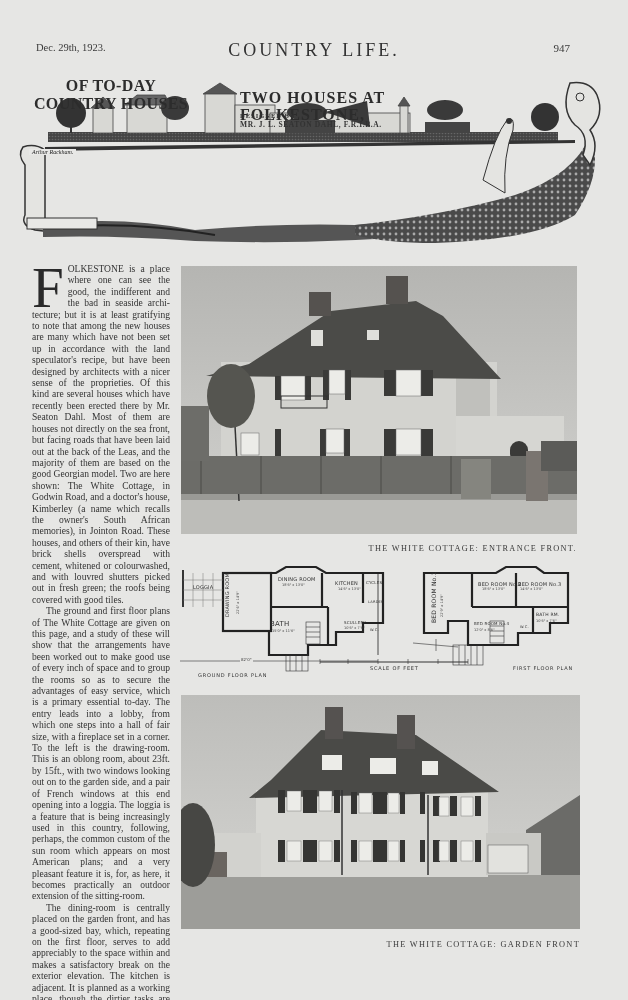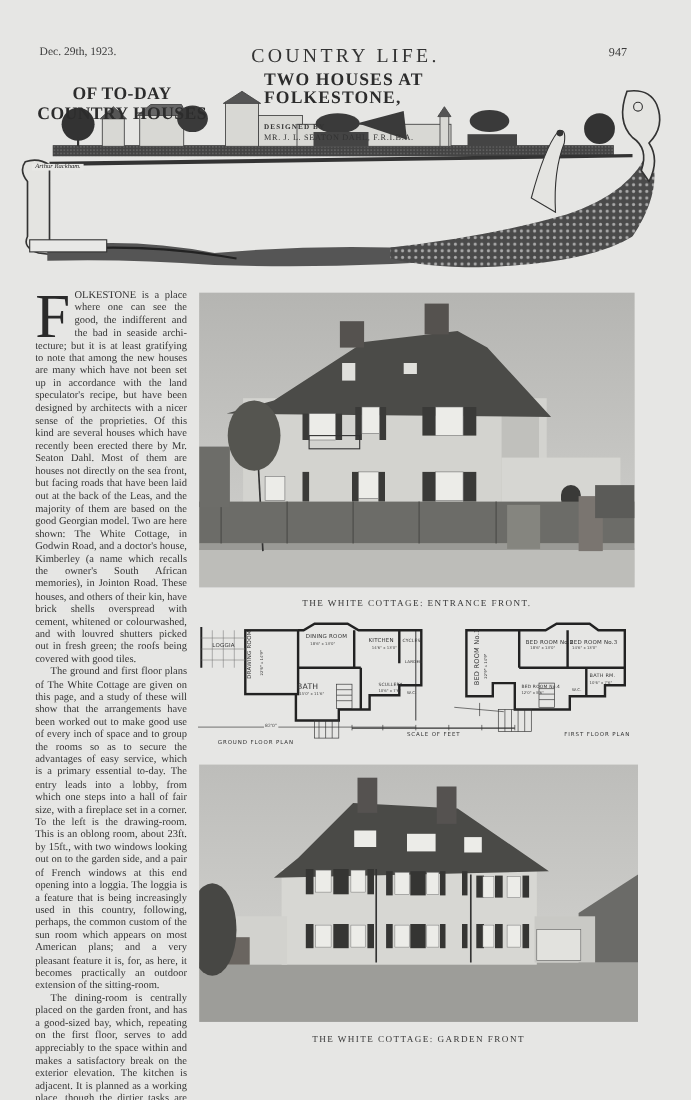--- a/index.html
+++ b/index.html
@@ -7,33 +7,33 @@
   body { position: relative; font-family: "Liberation Serif", "DejaVu Serif", serif; color: #2a2a2a; }
 
   .running-head { position: absolute; top: 42px; left: 0; width: 628px; height: 16px; }
   .rh-date { position: absolute; left: 36px; top: 0; font-size: 10.5px; color: #3a3a3a; }
   .rh-mag  { position: absolute; left: 0; width: 628px; text-align: center; top: -2px; font-size: 18px; letter-spacing: 3px; color: #333; }
   .rh-page { position: absolute; right: 58px; top: 0; font-size: 11px; color: #3a3a3a; }
 
   .banner { position: absolute; left: 15px; top: 75px; width: 598px; height: 175px; }
   .banner svg { position: absolute; left: 0; top: 0; }
   .series-title { position: absolute; left: 26px; top: 77px; width: 170px; text-align: center; font-size: 16px; line-height: 18px; font-weight: bold; color: #2c2c2c; letter-spacing: 0.4px; }
-  .article-title { position: absolute; left: 240px; top: 64px; font-size: 16px; line-height: 17px; font-weight: bold; color: #2c2c2c; letter-spacing: 1px; }
+  .article-title { position: absolute; left: 240px; top: 89px; font-size: 16px; line-height: 17px; font-weight: bold; color: #2c2c2c; letter-spacing: 1px; }
   .designed-by { position: absolute; left: 240px; top: 112px; font-size: 6.5px; font-weight: bold; letter-spacing: 1px; color: #333; }
-  .designer { position: absolute; left: 240px; top: 120px; font-size: 7.5px; font-weight: normal; letter-spacing: 0.6px; color: #333; }
+  .designer { position: absolute; left: 240px; top: 120px; font-size: 7.5px; font-weight: bold; letter-spacing: 0.6px; color: #333; }
   .signature { position: absolute; left: 29px; top: 149px; font-size: 6px; color: #222; background: #e8e8e6; padding: 0 3px; font-style: italic; }
 
   .body-column { position: absolute; left: 32px; top: 263px; width: 138px; font-size: 9.55px; line-height: 11.4px; text-align: justify; color: #333; hyphens: manual; }
   .body-column p { text-indent: 14px; }
   .body-column p.first { text-indent: 0; }
   .dropcap { float: left; font-size: 57px; line-height: 44px; padding-top: 3px; margin-right: 4px; margin-bottom: -3px; color: #2a2a2a; }
 
   .photo { position: absolute; background: #c9c9c6; overflow: hidden; }
   .photo svg { display: block; }
-  .caption { position: absolute; text-align: center; font-size: 8.3px; letter-spacing: 1.3px; color: #3a3a3a; }
+  .caption { position: absolute; text-align: right; font-size: 8.3px; letter-spacing: 1.3px; color: #3a3a3a; }
 
   .plans { position: absolute; left: 178px; top: 565px; width: 410px; height: 120px; }
   .plan-label { position: absolute; font-family: "DejaVu Sans", sans-serif; font-size: 5px; letter-spacing: 0.8px; color: #333; }
   .room-label { position: absolute; font-family: "DejaVu Sans", sans-serif; font-size: 5px; color: #333; letter-spacing: 0.2px; white-space: nowrap; }
   .room-dim { position: absolute; font-family: "DejaVu Sans", sans-serif; font-size: 3.5px; color: #444; white-space: nowrap; }
 </style>
 </head>
 <body>
 
 <div class="running-head">

